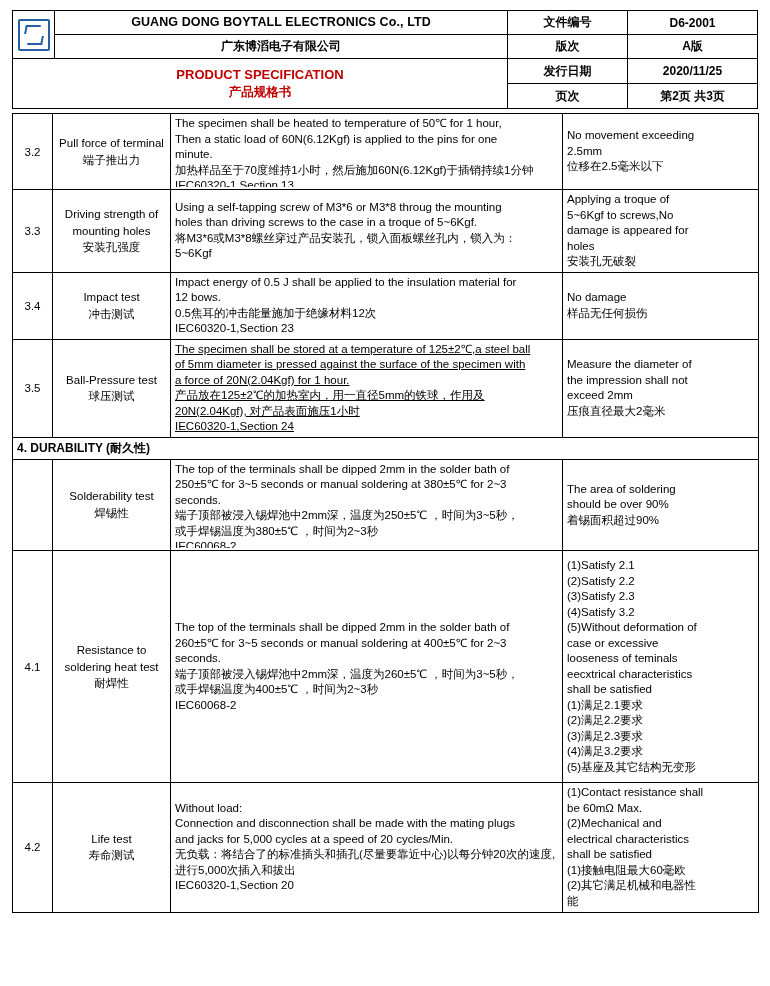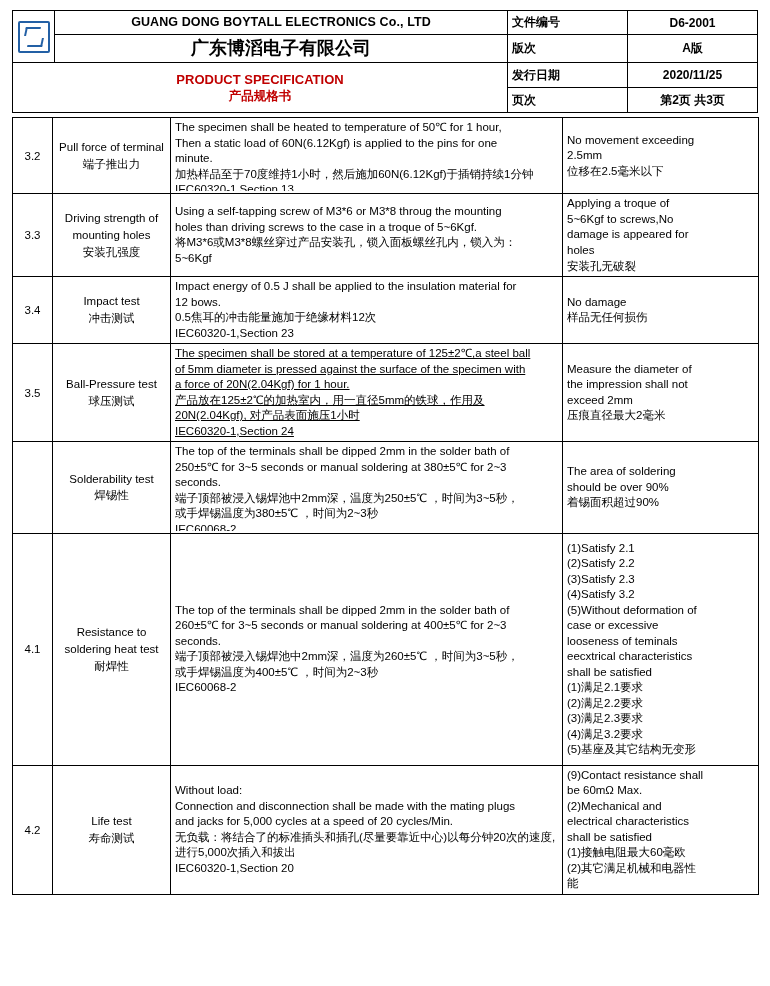--- a/index.html
+++ b/index.html
@@ -68,40 +68,41 @@
     transform: skewX(-12deg);
   }
   .company-en {
     font-size: 12.5px;
     font-weight: bold;
     text-align: center;
     letter-spacing: 0.1px;
     line-height: 1.25;
   }
   .company-cn {
-    font-size: 18px;
+    font-size: 12px;
     font-weight: bold;
     text-align: center;
     line-height: 1.3;
   }
   .title-en {
     font-size: 13px;
     font-weight: bold;
     color: #c00000;
     text-align: center;
     line-height: 1.35;
   }
   .title-cn {
     font-size: 12.5px;
     font-weight: bold;
     color: #c00000;
     text-align: center;
     line-height: 1.35;
   }
   .meta-label {
+    text-align: center;
     font-size: 12px;
     font-weight: bold;
     width: 120px;
   }
   .meta-value {
     text-align: center;
     font-size: 12px;
     font-weight: bold;
     width: 130px;
   }
@@ -271,20 +272,23 @@
         <p>IEC60320-1,Section 24</p>
       </td>
       <td class="c-std vmid">
         <p>Measure the diameter of</p>
         <p>the impression shall not</p>
         <p>exceed 2mm</p>
         <p>压痕直径最大2毫米</p>
       </td>
     </tr>
 
+    <tr class="section-row">
+      <td colspan="4">4. DURABILITY (耐久性)</td>
+    </tr>
 
 
     <tr>
       <td class="c-no"></td>
       <td class="c-item">
         <div>Solderability test</div>
         <div>焊锡性</div>
       </td>
       <td class="c-cond vmid" style="height:86px;">
         <p>The top of the terminals shall be dipped 2mm in the solder bath of</p>
@@ -341,21 +345,21 @@
       </td>
       <td class="c-cond vmid" style="height:120px;">
         <p>Without load:</p>
         <p>Connection and disconnection shall be made with the mating plugs</p>
         <p>and jacks for 5,000 cycles at a speed of 20 cycles/Min.</p>
         <p>无负载：将结合了的标准插头和插孔(尽量要靠近中心)以每分钟20次的速度,</p>
         <p>进行5,000次插入和拔出</p>
         <p>IEC60320-1,Section 20</p>
       </td>
       <td class="c-std vtop">
-        <p>(9)Contact resistance shall</p>
+        <p>(1)Contact resistance shall</p>
         <p>be 60mΩ Max.</p>
         <p>(2)Mechanical and</p>
         <p>electrical characteristics</p>
         <p>shall be satisfied</p>
         <p>(1)接触电阻最大60毫欧</p>
         <p>(2)其它满足机械和电器性</p>
         <p>能</p>
       </td>
     </tr>
 

